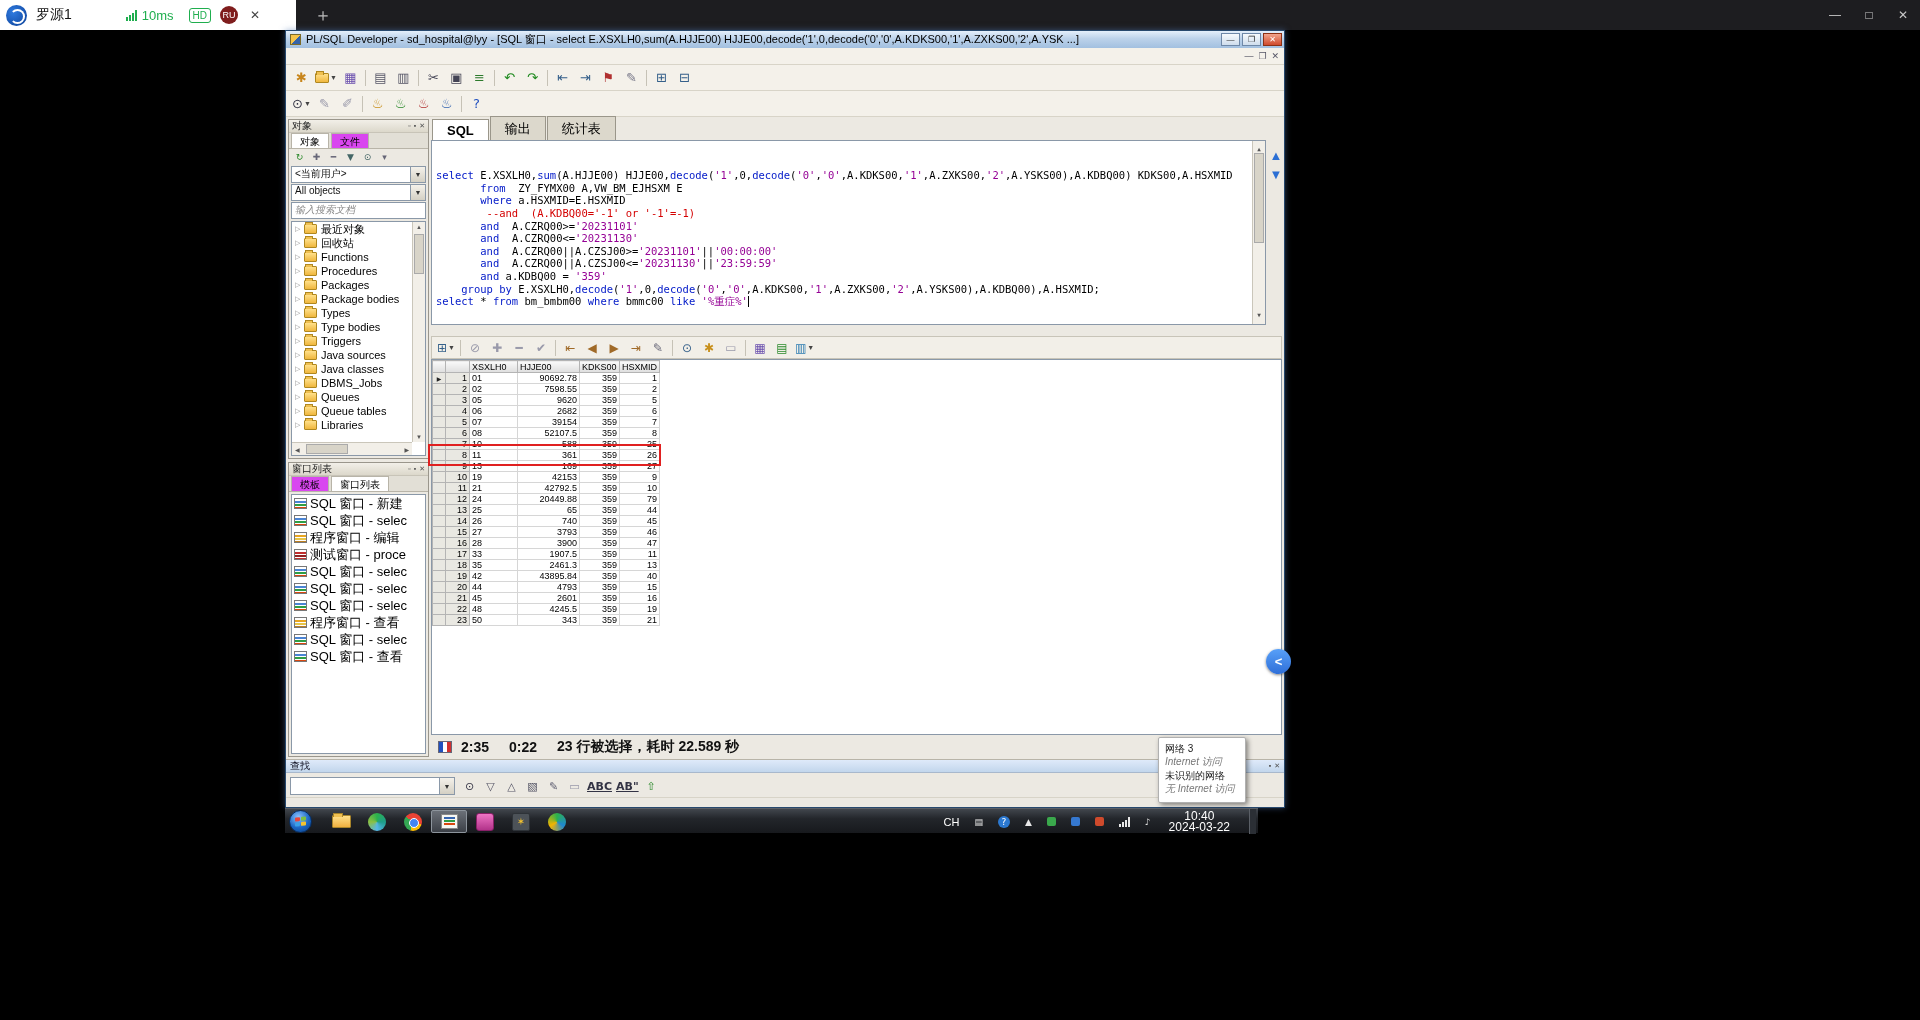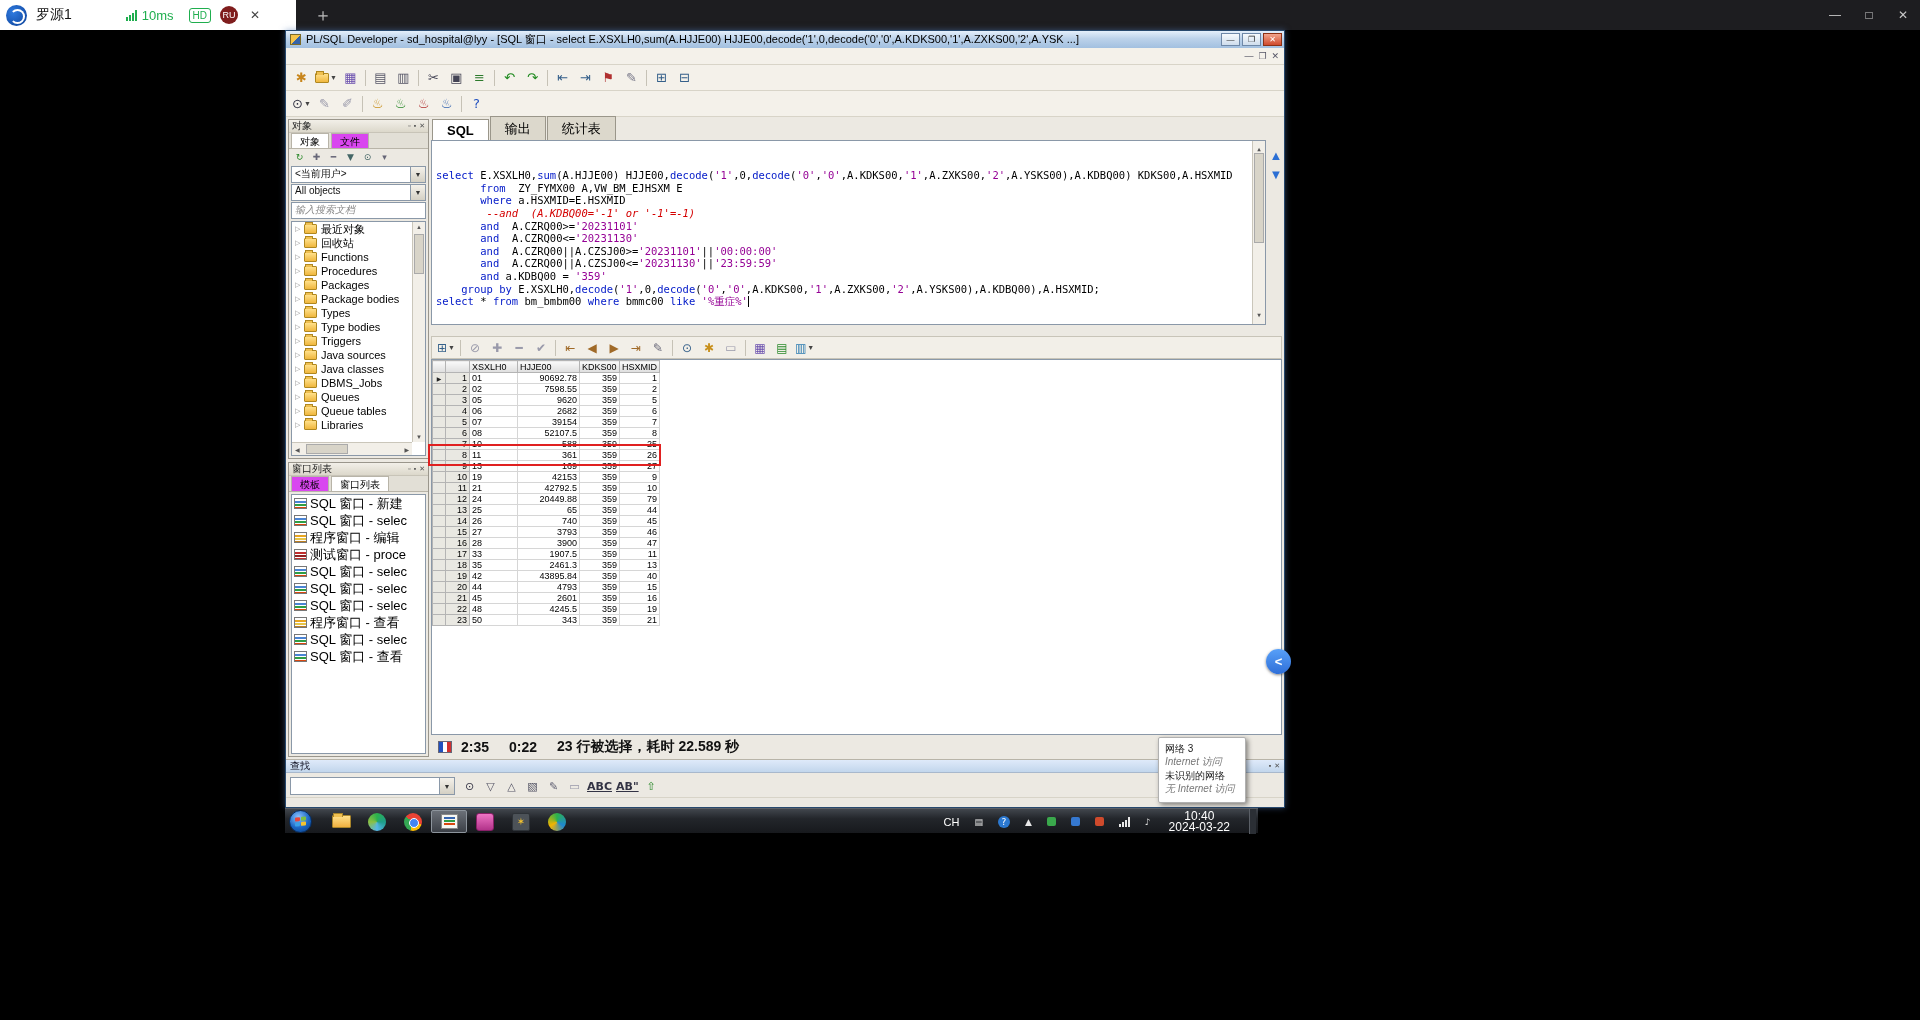--- a/index.html
+++ b/index.html
@@ -79,21 +79,21 @@
   .wl-sql{background:linear-gradient(180deg,#fff 0 2px,#4a84d4 2px 4px,#fff 4px 5px,#2f9e44 5px 7px,#fff 7px 8px,#d9480f 8px 9px,#fff 9px)}
   .wl-program{background:linear-gradient(180deg,#fff 0 2px,#e8a520 2px 4px,#fff 4px 5px,#e8c547 5px 7px,#fff 7px 8px,#c08020 8px 9px,#fff 9px)}
   .wl-test{background:linear-gradient(180deg,#fff 0 2px,#c03030 2px 4px,#fff 4px 5px,#902020 5px 7px,#fff 7px 8px,#c03030 8px 9px,#fff 9px)}
 
   
   .main{flex:1;display:flex;flex-direction:column;position:relative;min-width:0;padding-right:2px}
   .editor-tabs{height:23px;display:flex;align-items:flex-end;padding-left:1px}
   .etab{padding:3px 14px 2px;font-size:13px;border:1px solid #9a968a;border-bottom:none;background:#dcd8cc;margin-right:1px}
   .etab.active{background:#fff;font-weight:bold}
   .sql-editor{height:185px;background:#fff;border:1px solid #8a98a8;margin-right:16px;padding:3px 16px 0 4px;font-family:"DejaVu Sans Mono",monospace;font-size:10.5px;line-height:12.6px;white-space:pre;overflow:hidden;position:relative}
-  .sy-k{color:#0018c8}.sy-s{color:#950095}.sy-c{color:#d40000;font-style:italic}.sy-p{color:#000}
+  .sy-k{color:#0018c8}.sy-s{color:#950095}.sy-c{color:#d40000;}.sy-p{color:#000}
   .caret{display:inline-block;width:1px;height:11px;background:#000;vertical-align:text-bottom}
   .ed-vscroll{position:absolute;right:0;top:0;bottom:0;width:13px;background:#f2efe8;border-left:1px solid #cac6ba;font-size:6px;color:#555;text-align:center}
   .ed-vscroll .thumb{position:absolute;left:1px;right:1px;top:12px;height:90px;background:#d8d4c8;border:1px solid #aaa}
   .nav-arrows{position:absolute;right:0;top:32px;width:16px;display:flex;flex-direction:column;gap:6px;align-items:center;z-index:5}
   .nav-arrows span{color:#2b6fd4;font-size:13px;line-height:1}
   .splitter{height:11px}
   .res-toolbar{height:23px;background:#f2efe8;border:1px solid #c8c4b8;display:flex;align-items:center;padding-left:3px}
   .res-toolbar .tb-btn{min-width:20px;height:19px}
   .res-toolbar .tb-glyph{font-size:12px}
   .grid-wrap{flex:1;background:#fff;border:1px solid #8a98a8;position:relative;overflow:hidden}

